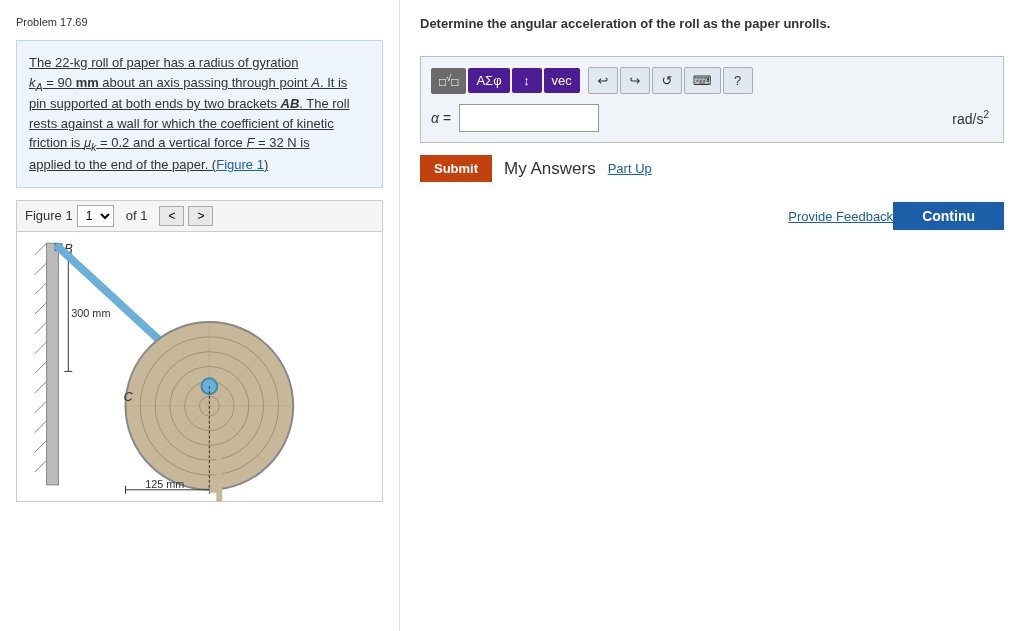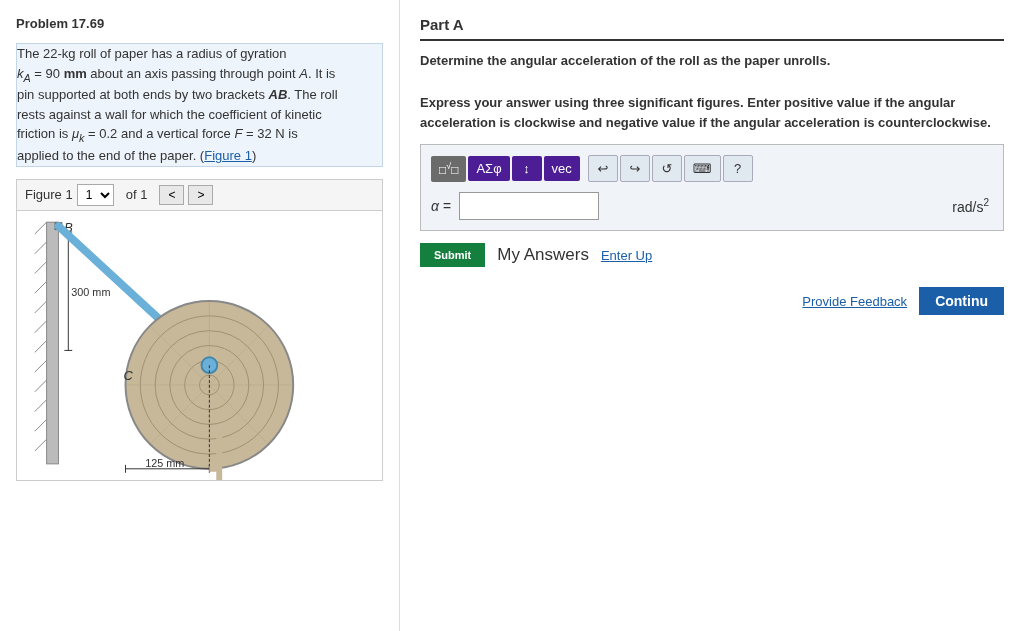--- a/index.html
+++ b/index.html
@@ -3,29 +3,31 @@
   <meta charset="utf-8">
   <style>
     * { box-sizing: border-box; margin: 0; padding: 0; }
     body { font-family: Arial, sans-serif; font-size: 14px; color: #333; background: #fff; }
     
     .page-container { display: flex; width: 1024px; min-height: 631px; }
     
     
     .left-panel { width: 400px; padding: 16px; border-right: 1px solid #ddd; }
     
-    .problem-title { font-size: 13px; font-weight: bold; margin-bottom: 12px; color: #333; }
+    .problem-title { font-size: 11px; font-weight: normal; margin-bottom: 12px; color: #333; }
     
     .problem-description {
       border: 1px solid #c5d5e8;
       background: #eef4fb;
+      padding: 12px;
       font-size: 13px;
       line-height: 1.5;
       color: #333;
       margin-bottom: 12px;
+      text-decoration: underline;
     }
     
     .problem-description p { margin: 0; }
     
     .figure-controls {
       display: flex;
       align-items: center;
       border: 1px solid #ccc;
       padding: 4px 8px;
       background: #f5f5f5;
@@ -156,26 +158,26 @@
     .unit-label sup { font-size: 10px; }
     
     .action-row {
       display: flex;
       align-items: center;
       gap: 12px;
       margin-bottom: 16px;
     }
     
     .submit-btn {
-      background: #15803d;
+      background: #c2410c;
       color: #fff;
       border: none;
       padding: 6px 14px;
       cursor: pointer;
-      font-size: 11px;
+      font-size: 13px;
       font-weight: bold;
     }
     
     .my-answers-link {
       color: #333;
       font-size: 17px;
       text-decoration: none;
       cursor: pointer;
     }
     
@@ -183,36 +185,35 @@
       color: #1a5fa8;
       font-size: 13px;
       text-decoration: underline;
       cursor: pointer;
     }
     
     .bottom-row {
       display: flex;
       align-items: center;
       justify-content: flex-end;
-      gap: 12px;
       margin-top: 20px;
     }
     
     .feedback-link {
       color: #1a5fa8;
       font-size: 13px;
       text-decoration: underline;
       cursor: pointer;
     }
     
     .continue-btn {
       background: #1a5fa8;
       color: #fff;
       border: none;
-      padding: 6px 16px;
+      padding: 6px 29px;
       cursor: pointer;
       font-size: 14px;
       font-weight: bold;
     }
 
     
     .figure-svg { width: 100%; height: 100%; }
 
     
     .math-italic { font-style: italic; margin-top: 28px; }
@@ -302,29 +303,23 @@
 
         <ellipse cx="200" cy="310" rx="10" ry="12" fill="#999" stroke="#666" stroke-width="1.5"></ellipse>
         <text x="212" y="318" font-size="13" fill="#333" font-style="italic">F</text>
         <line x1="200" y1="322" x2="200" y2="340" stroke="#333" stroke-width="1.5"></line>
         <polygon points="196,340 204,340 200,350" fill="#333"></polygon>
       </svg>
     </div>
   </div>
 
   <div class="right-panel">
-    <div class="part-title">Part A</div>
 
     <p class="question-text">Determine the angular acceleration of the roll as the paper unrolls.</p>
 
-    <p class="question-bold">
-      <strong>Express your answer using three significant figures. Enter positive value if the angular 
-      acceleration is clockwise and negative value if the angular acceleration is 
-      counterclockwise.</strong>
-    </p>
 
     <div class="answer-box">
 
       <div class="toolbar">
         <button class="toolbar-btn icon-box">
           <span style="font-size:12px;">□<sup style="font-size:9px;">√</sup>□</span>
         </button>
         <button class="toolbar-btn">ΑΣφ</button>
         <button class="toolbar-btn">↕</button>
         <button class="toolbar-btn">vec</button>
@@ -339,21 +334,21 @@
       <div class="input-row">
         <span class="alpha-label" style="font-style:italic;">α =</span>
         <input type="text" class="answer-input" value="" style="">
         <span class="unit-label">rad/s<sup>2</sup></span>
       </div>
     </div>
 
     <div class="action-row">
       <button class="submit-btn">Submit</button>
       <span class="my-answers-link">My Answers</span>
-      <a class="give-up-link" href="#">Enter Up</a>
+      <a class="give-up-link" href="#">Part Up</a>
     </div>
 
     <div class="bottom-row">
       <a class="feedback-link" href="#">Provide Feedback</a>
       <button class="continue-btn">Continu</button>
     </div>
   </div>
 </div>
 
 </body></html>

